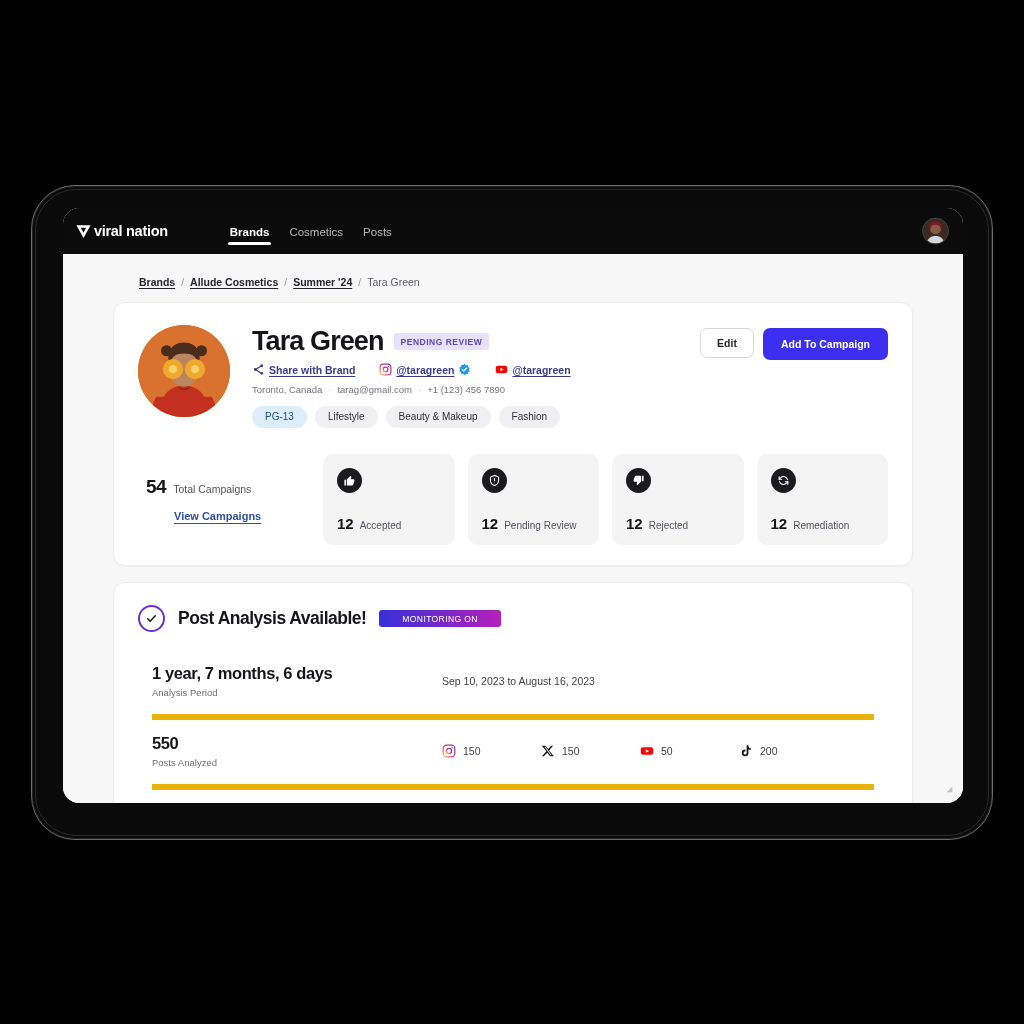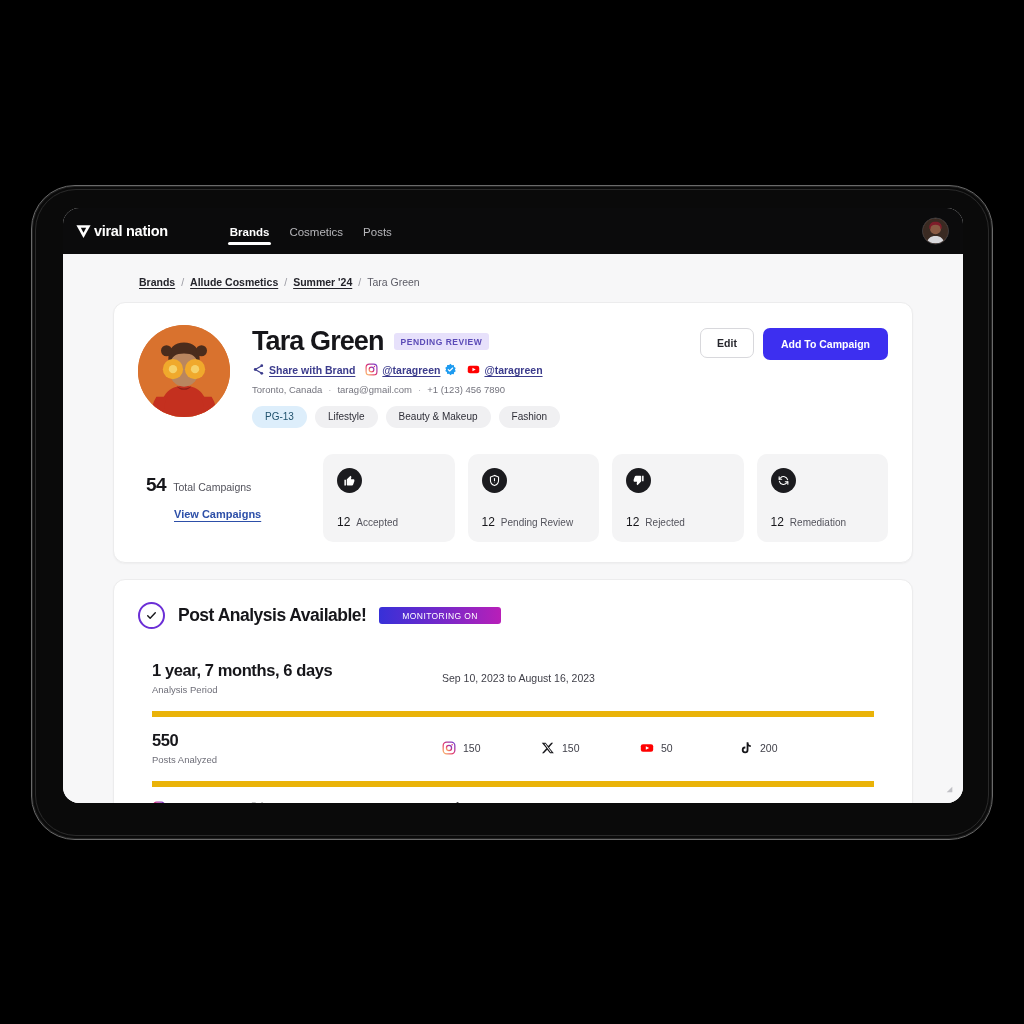--- a/index.html
+++ b/index.html
@@ -167,21 +167,21 @@
     font-weight: 700;
     letter-spacing: .5px;
     padding: 4px 7px 3px;
     border-radius: 3px;
     white-space: nowrap;
   }
 
   .links-row {
     display: flex;
     align-items: center;
-    gap: 10px;
+    gap: 24px;
     margin-top: 8px;
     flex-wrap: wrap;
   }
   .link-item {
     display: inline-flex;
     align-items: center;
     gap: 4px;
     font-size: 10.5px;
     font-weight: 700;
     color: #3b3b8c;
@@ -288,21 +288,21 @@
     align-items: center;
     justify-content: center;
   }
   .stat-icon svg { width: 13px; height: 13px; display: block; }
   .stat-bottom {
     display: flex;
     align-items: baseline;
     gap: 6px;
     margin-top: 22px;
   }
-  .stat-num { font-size: 12px; font-weight: 400; color: #16161a; }
+  .stat-num { font-size: 15px; font-weight: 700; color: #16161a; }
   .stat-lbl { font-size: 10px; color: #53535c; white-space: nowrap; }
 
   
   .analysis-card { margin-top: 16px; padding: 22px 24px 0; }
   .analysis-head {
     display: flex;
     align-items: center;
     gap: 13px;
   }
   .check-circle {

